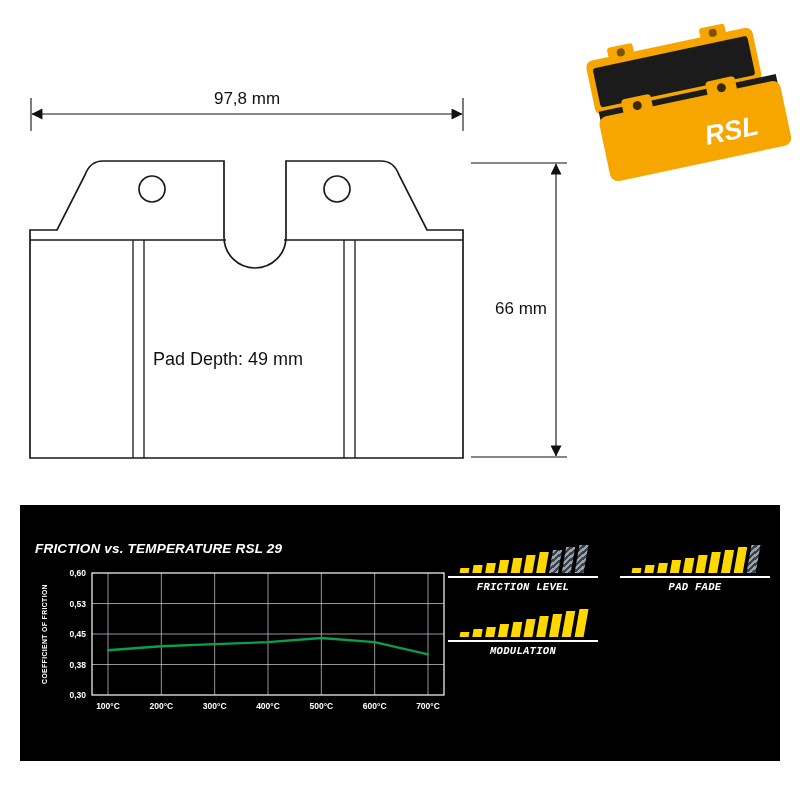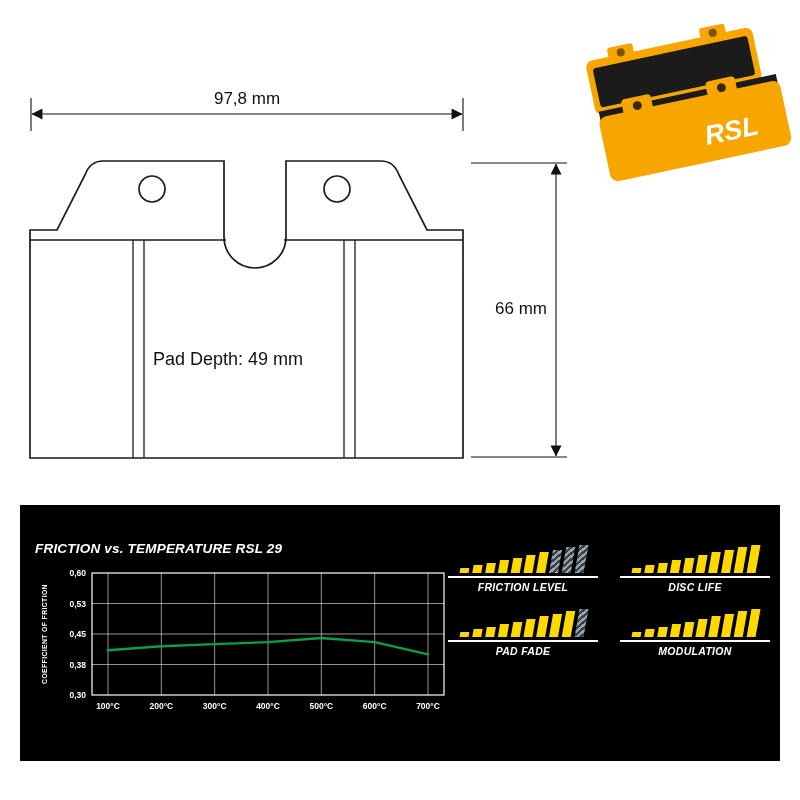--- a/index.html
+++ b/index.html
@@ -21,21 +21,21 @@
 
   #ratings{position:absolute;left:428px;top:34px;width:322px;display:grid;
            grid-template-columns:1fr 1fr;column-gap:22px;row-gap:10px}
   .rating-group{display:flex;flex-direction:column}
   .bars{height:34px;display:flex;align-items:flex-end;justify-content:center;gap:4px}
   .bar{width:9px;transform:skewX(-10deg)}
   .bar.filled{background:var(--bar-filled,#FFD800)}
   .bar.unfilled{background:repeating-linear-gradient(135deg,var(--unf-l,#9aa4ad) 0 2.5px,var(--unf-d,#39424a) 2.5px 5px)}
   .rule{height:0;border-top:2px solid #fff;margin-top:3px}
   .rlabel{color:#fff;text-align:center;font-size:10.5px;font-weight:bold;font-style:italic;
-          padding-top:3px;letter-spacing:.3px;font-family:Liberation Sans, sans-serif}
+          padding-top:3px;letter-spacing:.3px;font-family:Liberation Mono, monospace}
 </style>
 </head>
 <body>
 
 <svg id="tech-drawing" width="800" height="500" viewBox="0 0 800 500">
   <defs>
     <marker id="arr" viewBox="0 0 10 10" refX="9.5" refY="5" markerWidth="13" markerHeight="11" markerUnits="userSpaceOnUse" orient="auto-start-reverse">
       <path d="M0,0L10,5L0,10Z" fill="#111"></path>
     </marker>
   </defs>
@@ -143,36 +143,20 @@
         <div class="bars">
           <div class="bar filled" style="height: 5px;"></div>
           <div class="bar filled" style="height: 7.6px;"></div>
           <div class="bar filled" style="height: 10.2px;"></div>
           <div class="bar filled" style="height: 12.8px;"></div>
           <div class="bar filled" style="height: 15.4px;"></div>
           <div class="bar filled" style="height: 18px;"></div>
           <div class="bar filled" style="height: 20.6px;"></div>
           <div class="bar filled" style="height: 23.2px;"></div>
           <div class="bar filled" style="height: 25.8px;"></div>
-          <div class="bar filled" style="height: 28.4px;"></div>
-        </div>
-        <div class="rule"></div>
-        <div class="rlabel">DISC LIFE</div>
-      </div>
-      <div class="rating-group">
-        <div class="bars">
-          <div class="bar filled" style="height: 5px;"></div>
-          <div class="bar filled" style="height: 7.6px;"></div>
-          <div class="bar filled" style="height: 10.2px;"></div>
-          <div class="bar filled" style="height: 12.8px;"></div>
-          <div class="bar filled" style="height: 15.4px;"></div>
-          <div class="bar filled" style="height: 18px;"></div>
-          <div class="bar filled" style="height: 20.6px;"></div>
-          <div class="bar filled" style="height: 23.2px;"></div>
-          <div class="bar filled" style="height: 25.8px;"></div>
           <div class="bar unfilled" style="height: 28.4px;"></div>
         </div>
         <div class="rule"></div>
         <div class="rlabel">PAD FADE</div>
       </div>
       <div class="rating-group">
         <div class="bars">
           <div class="bar filled" style="height: 5px;"></div>
           <div class="bar filled" style="height: 7.6px;"></div>
           <div class="bar filled" style="height: 10.2px;"></div>

